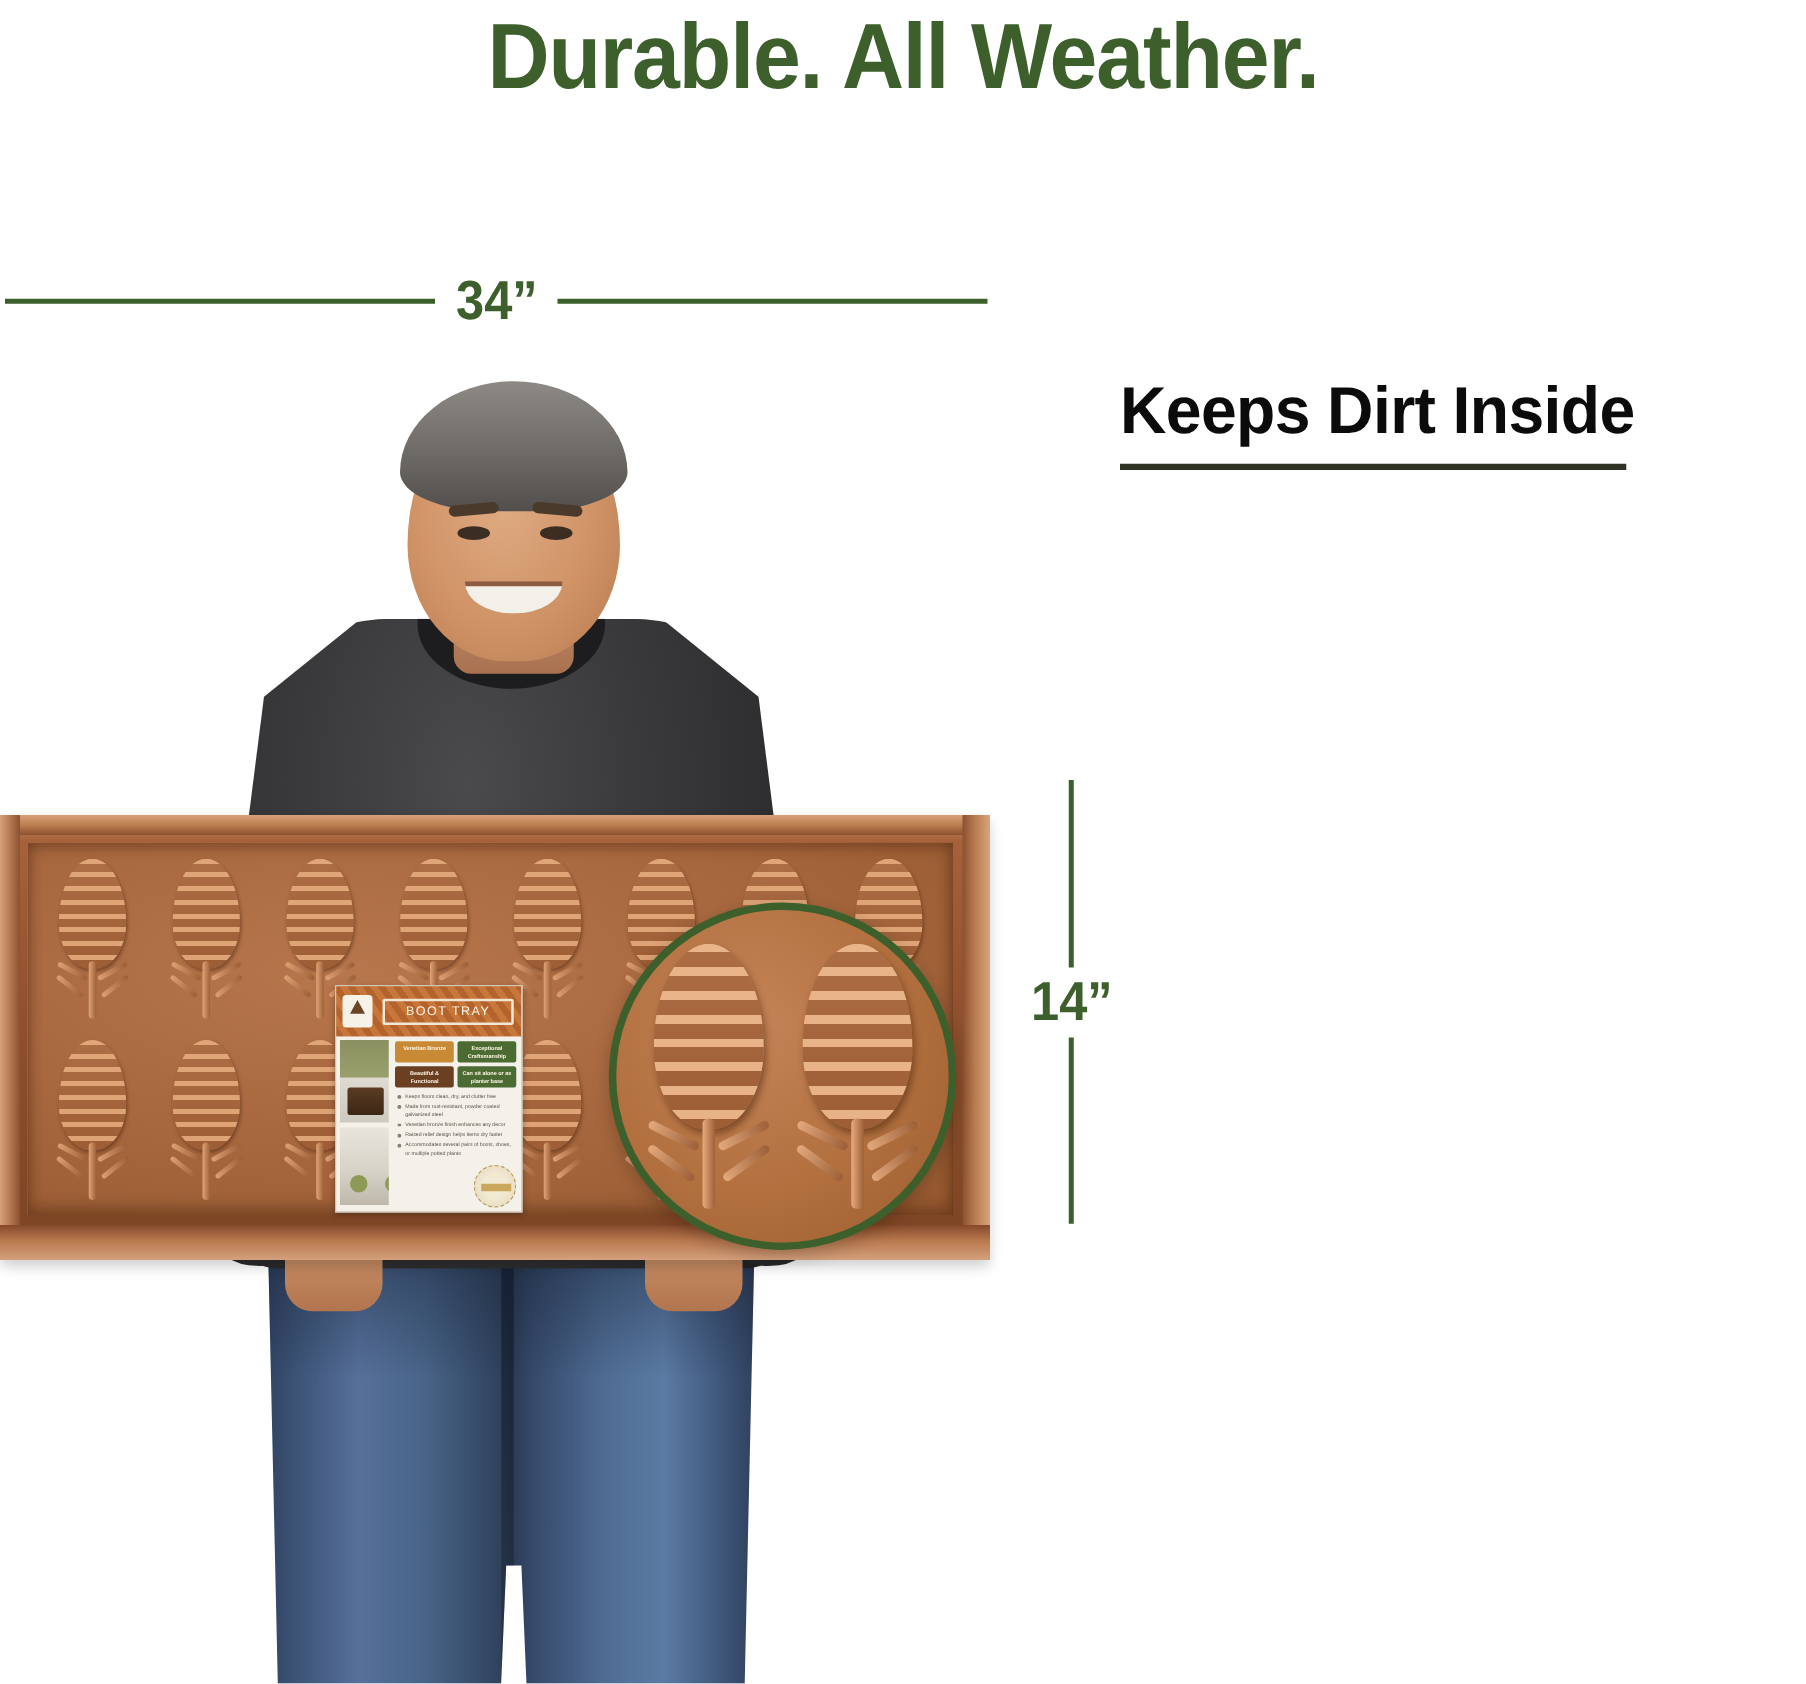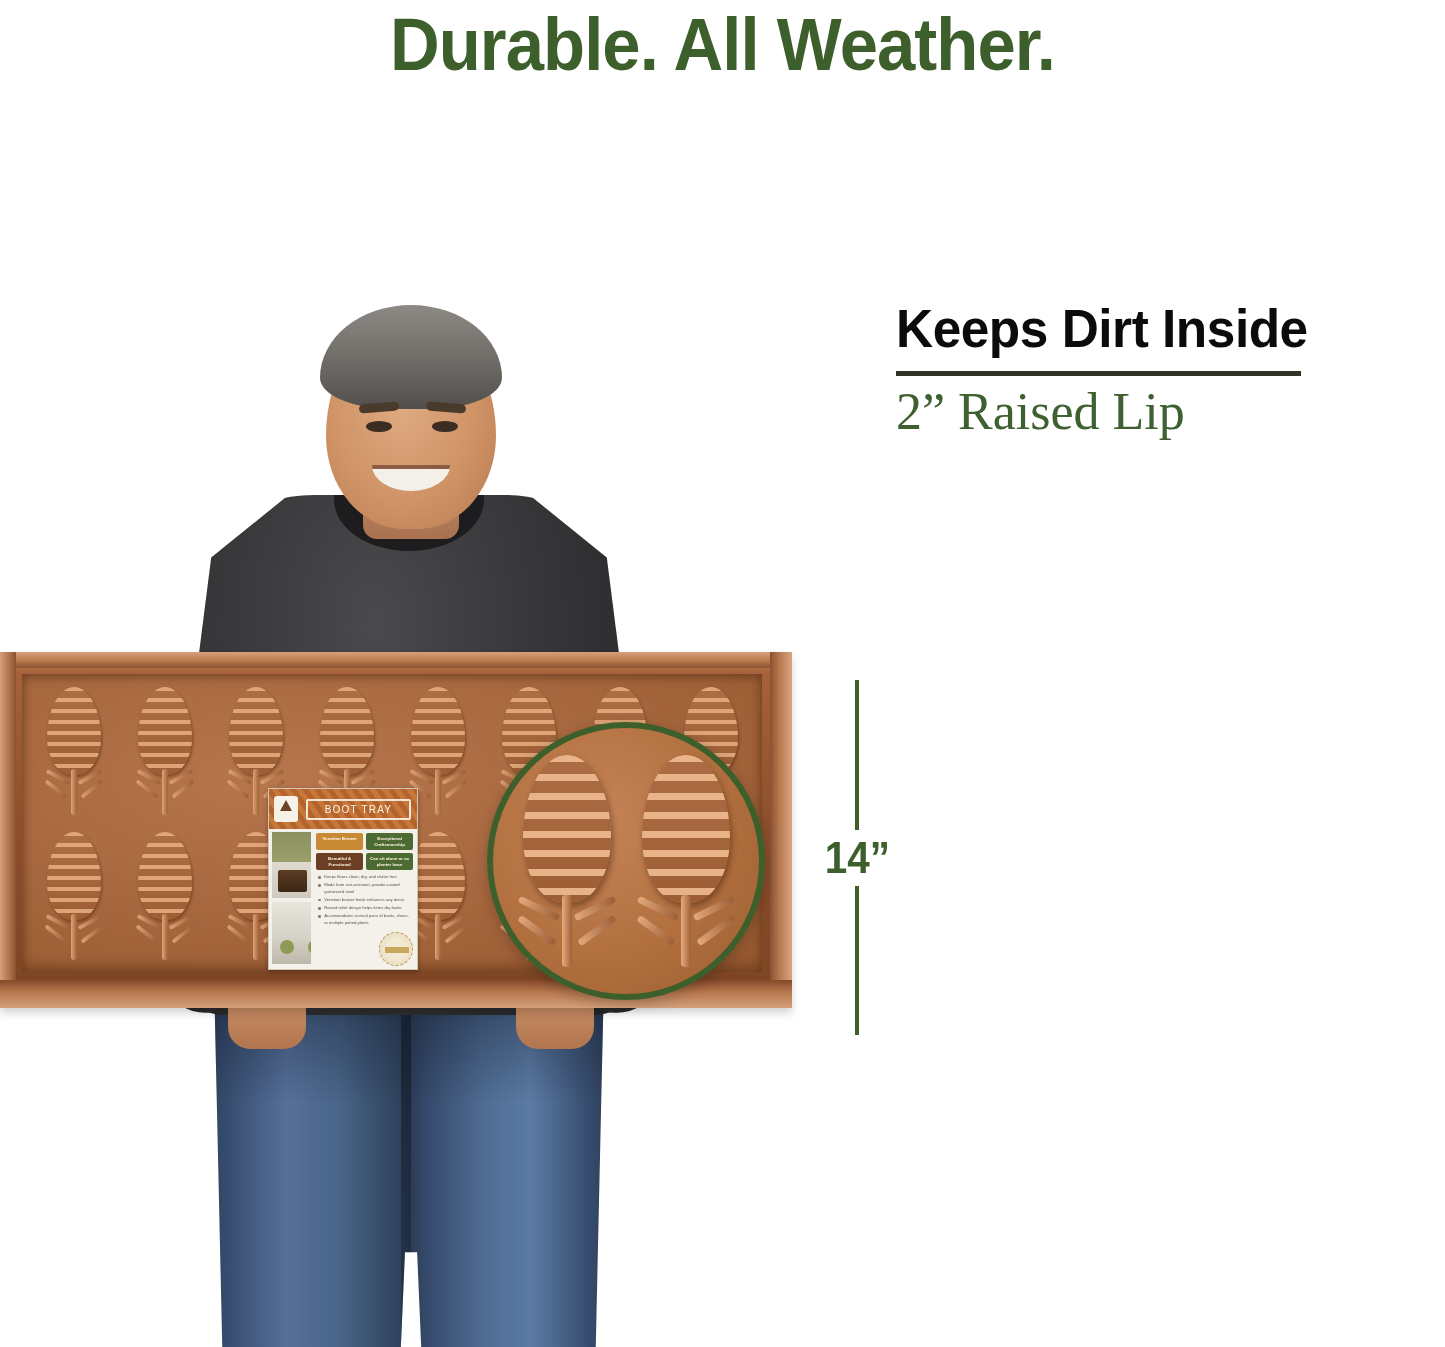--- a/index.html
+++ b/index.html
@@ -48,21 +48,21 @@
     font-size:44px;
     color:#3d5f2b;
     line-height:1;
     transform:scaleX(0.92);
     white-space:nowrap;
   }
 
   
   .dim-v {
     position:absolute;
-    left:812px; top:680px;
+    left:812px; top:624px;
     width:90px; height:355px;
     display:flex; flex-direction:column; align-items:center;text-align:center;
   }
   .dim-v .rule {
     flex:1 1 auto; width:4px; background:#3d5f2b;
   }
   .dim-v .dim-label {
     flex:0 0 auto;
     padding:6px 0;
     font-weight:bold;
@@ -451,20 +451,25 @@
   .mag-cone .n3 { right:2px; transform:rotate(-26deg); }
   .mag-cone .n4 { right:0px; top:172px; transform:rotate(-36deg); }
 </style>
 </head>
 <body>
 
 <div id="stage">
 
   <div class="headline">Durable. All Weather.</div>
 
+  <div class="dim-h">
+    <div class="rule"></div>
+    <div class="dim-label">34”</div>
+    <div class="rule"></div>
+  </div>
 
   <div class="dim-v">
     <div class="rule"></div>
     <div class="dim-label">14”</div>
     <div class="rule"></div>
   </div>
 
   <div class="person">
     <div class="legs"></div>
     <div class="torso"></div>
@@ -673,17 +678,16 @@
           <div class="needle n3"></div>
           <div class="needle n4"></div>
         </div>
     </div>
   </div>
 
   <div class="features">
     <div class="feature">
       <div class="feature-title">Keeps Dirt Inside</div>
       <div class="feature-sep"></div>
-      <div class="feature-sub">2” Raised Lip</div>
     </div>
   </div>
 
 </div>
 
 </body></html>

